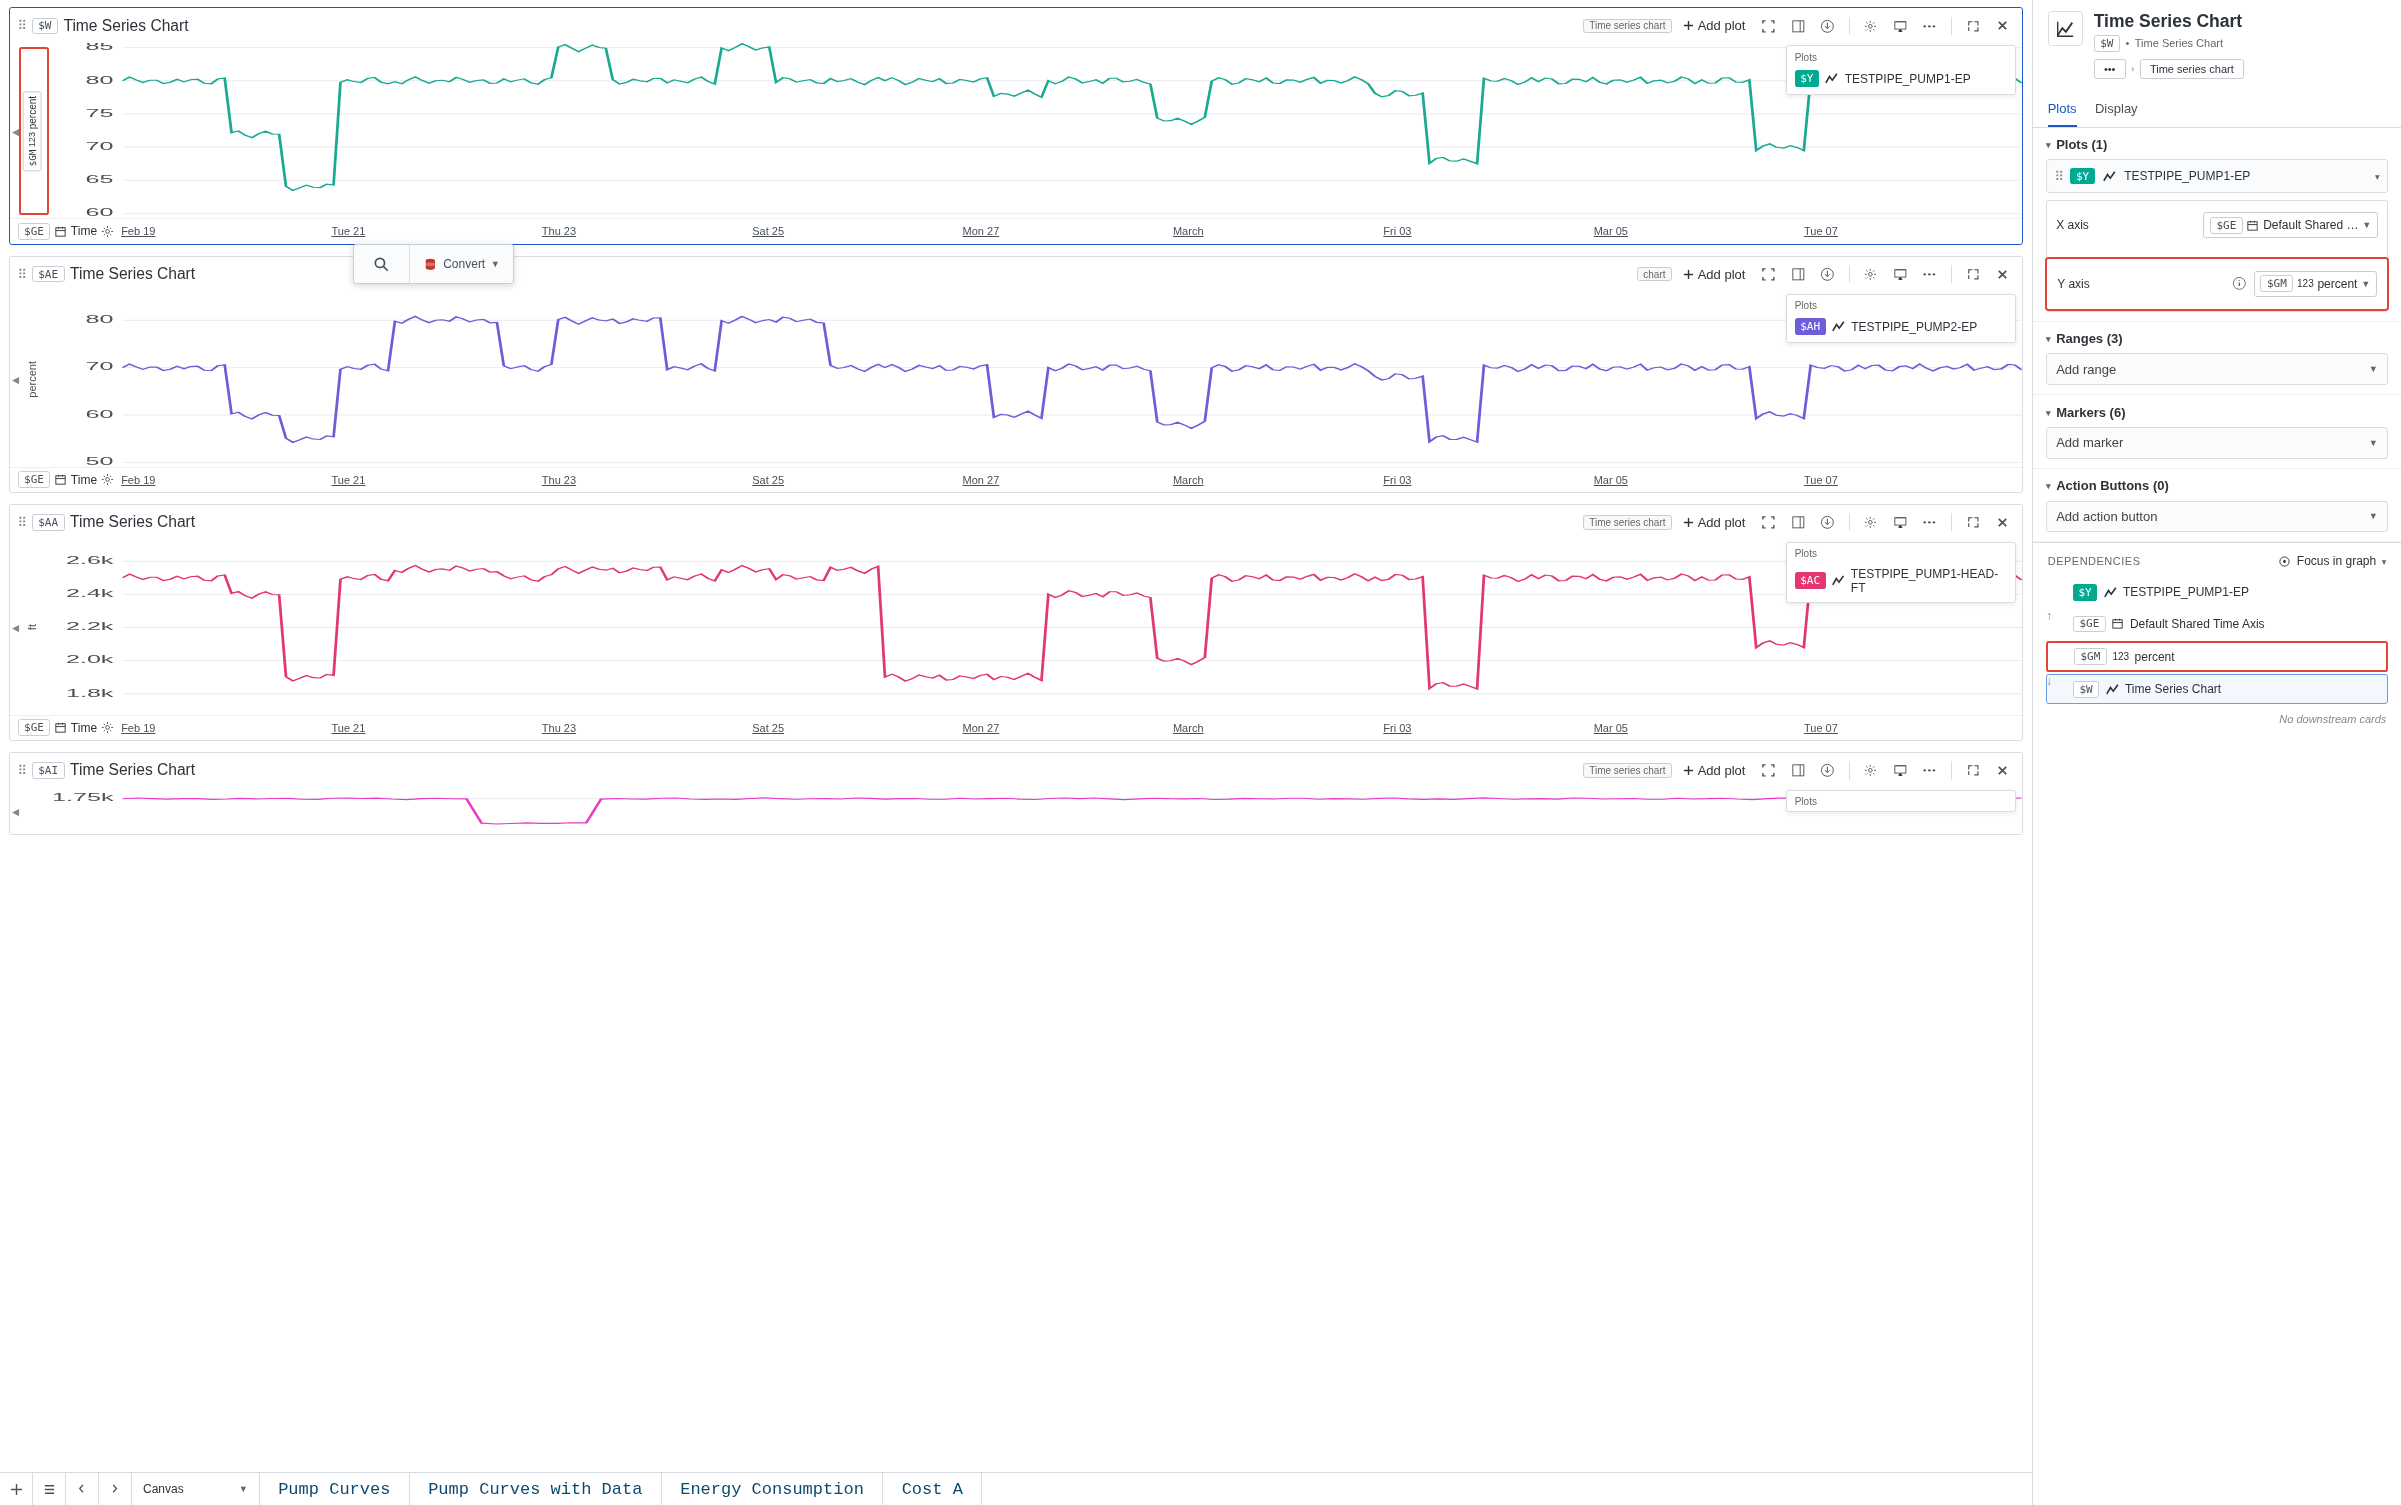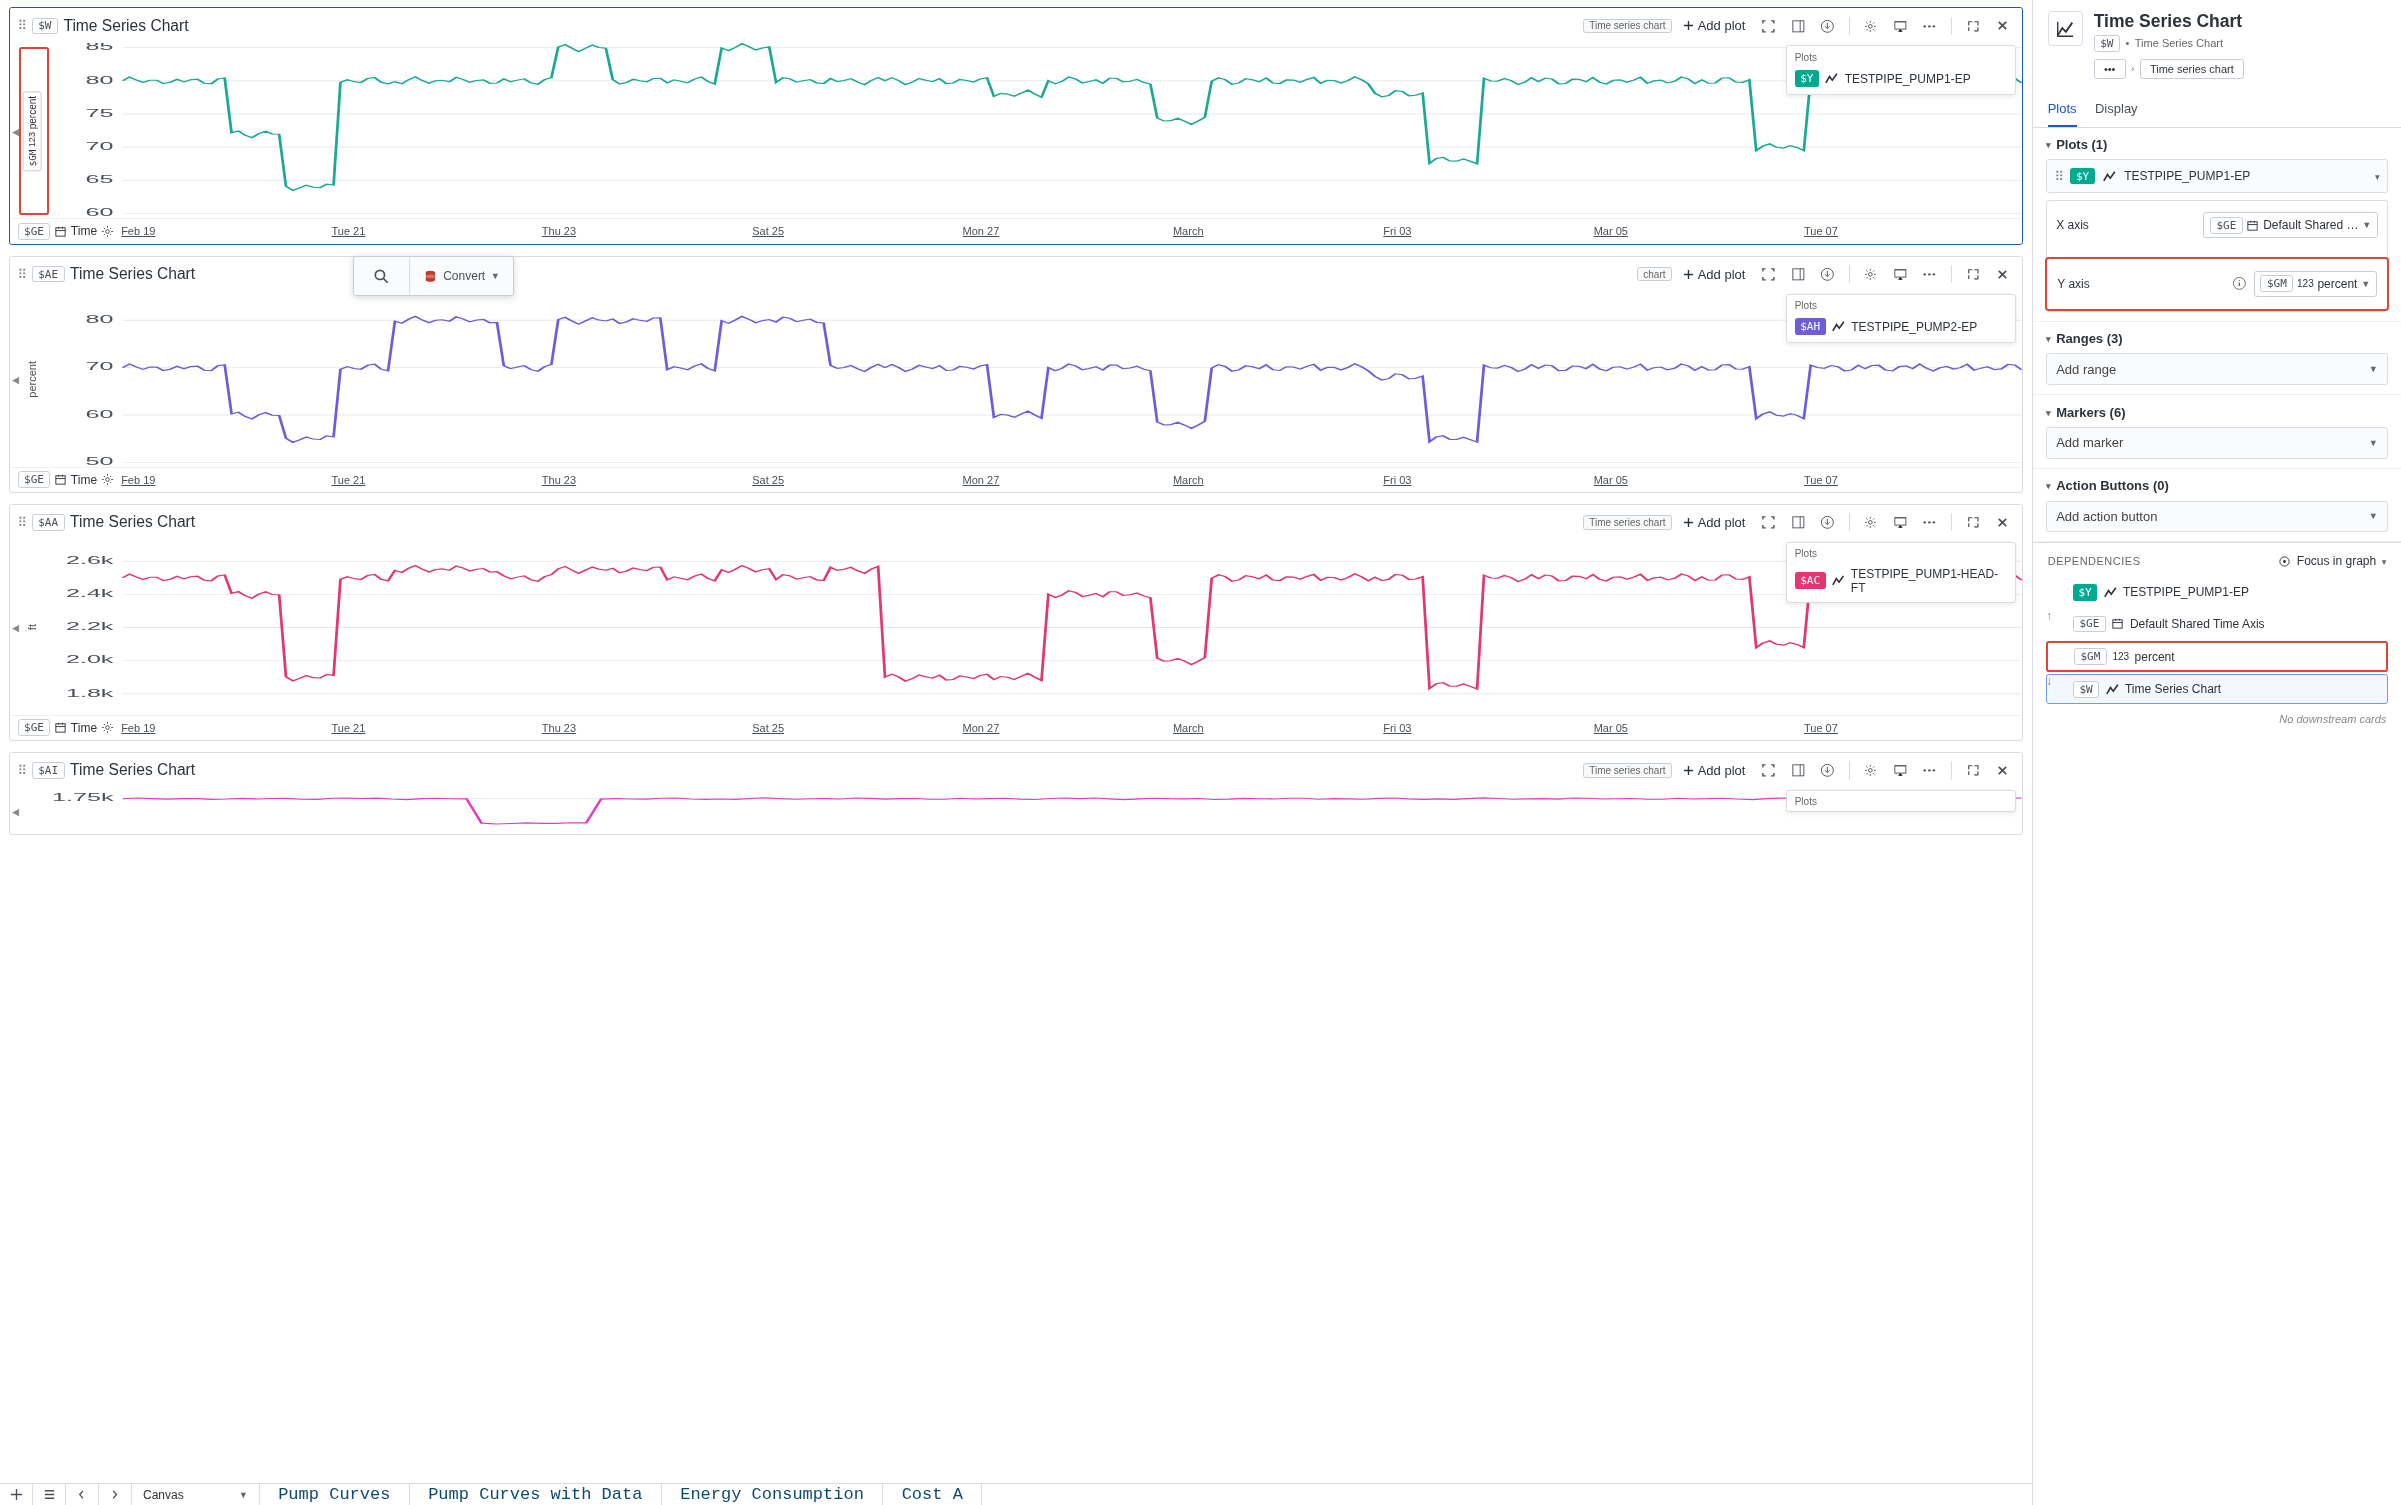--- a/index.html
+++ b/index.html
@@ -28,21 +28,21 @@
 .y-tick-label { font-size: 11px; fill: #4a5057; text-anchor: end; }
 .series-line { fill: none; stroke-width: 1.2; }
 .x-axis { display: flex; align-items: center; padding: 3.7px 7.4px; gap: 7.4px; border-top: 0.9px solid #f0f0f0; }
 .x-label-group { display: flex; align-items: center; gap: 3.7px; }
 .x-ticks { flex: 1; display: flex; font-size: 11px; color: #4a5057; text-decoration: underline; }
 .x-tick { flex: 1; }
 .plots-overlay { position: absolute; right: 5.5px; top: 37px; width: 230px; background: #fff; border: 0.9px solid #d9dde2; border-radius: 2.8px; box-shadow: 0 1.8px 5.5px rgba(0,0,0,.08); z-index: 10; }
 .plots-overlay-title { font-size: 10px; color: #666; padding: 5.5px 7.4px 3.7px; }
 .plots-overlay-item { display: flex; align-items: center; gap: 5.5px; padding: 3.7px 7.4px 7.4px; }
 .color-tag { border-radius: 2.8px; padding: 1.8px 5.5px; color: #fff; font-size: 11px; font-family: ui-monospace, Menlo, monospace; }
-.search-convert-overlay { position: absolute; left: 353px; top: 256px; display: flex; border: 0.9px solid #c8ced6; border-radius: 2.8px; background: #fafbfc; box-shadow: 0 1.8px 7.4px rgba(0,0,0,.15); z-index: 30; }
+.search-convert-overlay { position: absolute; left: 353px; top: 244px; display: flex; border: 0.9px solid #c8ced6; border-radius: 2.8px; background: #fafbfc; box-shadow: 0 1.8px 7.4px rgba(0,0,0,.15); z-index: 30; }
 .sc-cell { width: 55px; display: flex; align-items: center; justify-content: center; color: #4a5057; }
 .sc-convert { display: flex; align-items: center; gap: 5.5px; padding: 0 13px; border-left: 0.9px solid #d9dde2; color: #4a5057; cursor: pointer; }
 .sc-convert svg { color: #c0392b; }
 .right-panel { width: 368px; flex-shrink: 0; overflow-y: auto; background: #fff; }
 .rp-header { padding: 11px 14.7px 5.5px; }
 .rp-title-row { display: flex; align-items: flex-start; gap: 11px; }
 .rp-icon-box { width: 35px; height: 35px; border: 0.9px solid #d9dde2; border-radius: 3.7px; display: flex; align-items: center; justify-content: center; }
 .rp-title { font-size: 17.5px; font-weight: 600; }
 .rp-sub { display: flex; align-items: center; gap: 5.5px; font-size: 11px; color: #666; margin-top: 2.8px; }
 .rp-breadcrumb { display: flex; align-items: center; gap: 5.5px; margin-top: 7.4px; }
@@ -62,21 +62,21 @@
 .rp-adder { display: flex; align-items: center; justify-content: space-between; border: 0.9px solid #d9dde2; border-radius: 2.8px; padding: 7.4px 9.2px; margin-top: 7.4px; cursor: pointer; background: #fafbfc; font-size: 13px; color: #444; }
 .rp-deps-head { display: flex; justify-content: space-between; align-items: center; padding: 11px 14.7px 7.4px; border-top: 0.9px solid #d9dde2; }
 .rp-deps-title { font-size: 11px; letter-spacing: 0.5px; color: #666; }
 .rp-deps-focus { display: flex; align-items: center; gap: 5.5px; font-size: 12px; }
 .rp-dep-item { display: flex; align-items: center; gap: 5.5px; padding: 5.5px 9.2px 5.5px 26px; border: 0.9px solid transparent; border-radius: 2.8px; margin: 1.8px 13px; }
 .rp-dep-item.outlined-red { border: 2.8px solid #e24535; }
 .rp-dep-item.outlined-blue { border: 0.9px solid #6b9be8; background: #f3f7fe; }
 .rp-dep-side-icon { position: absolute; left: 13px; color: #888; }
 .rp-dep-wrap { position: relative; }
 .rp-nodown { text-align: right; font-style: italic; font-size: 11px; color: #888; padding: 7.4px 14.7px; }
-.bottom-bar { display: flex; align-items: stretch; border-top: 0.9px solid #d9dde2; height: 22px; background: #fff; }
+.bottom-bar { display: flex; align-items: stretch; border-top: 0.9px solid #d9dde2; height: 33px; background: #fff; }
 .bb-btn { width: 33px; display: flex; align-items: center; justify-content: center; border-right: 0.9px solid #d9dde2; cursor: pointer; color: #4a5057; }
 .bb-select { display: flex; align-items: center; padding: 0 11px; border-right: 0.9px solid #d9dde2; gap: 55px; cursor: pointer; }
 .bb-tab { display: flex; align-items: center; padding: 0 18.4px; border-right: 0.9px solid #d9dde2; cursor: pointer; font-size: 17px; color: #0c4a6e; font-family: Liberation Mono, monospace; }
 .chev { font-size: 9.2px; color: #666; }
 .left-caret { position: absolute; left: 1.8px; top: 50%; transform: translateY(-50%); color: #888; font-size: 9.2px; }
 </style>
 </head>
 <body>
 
 <div class="app">

